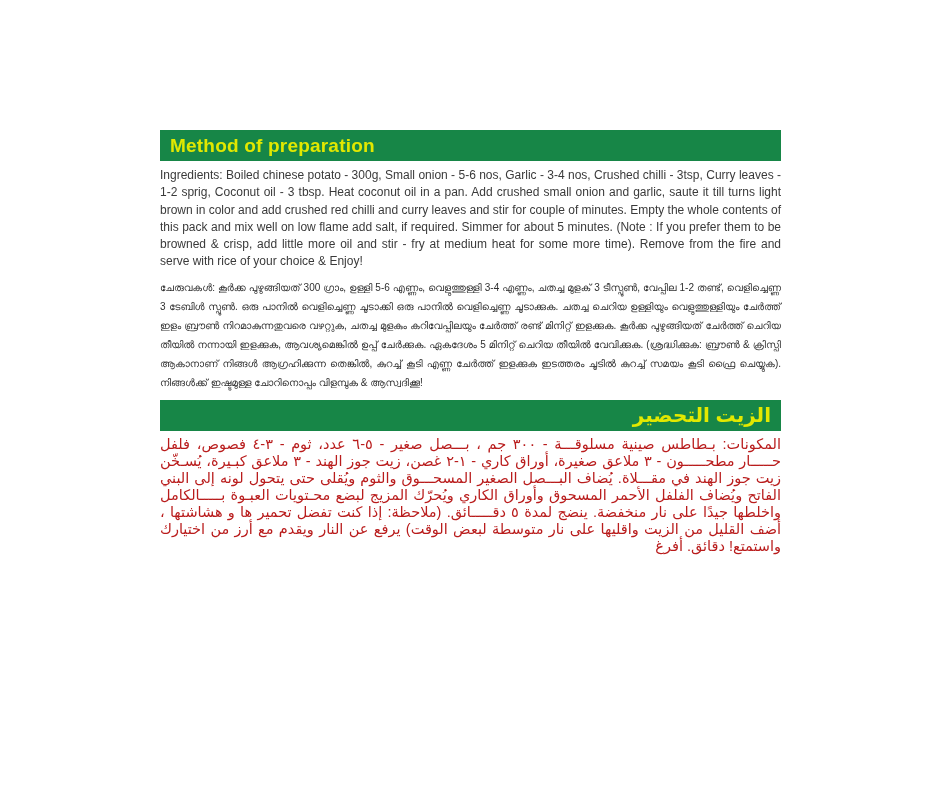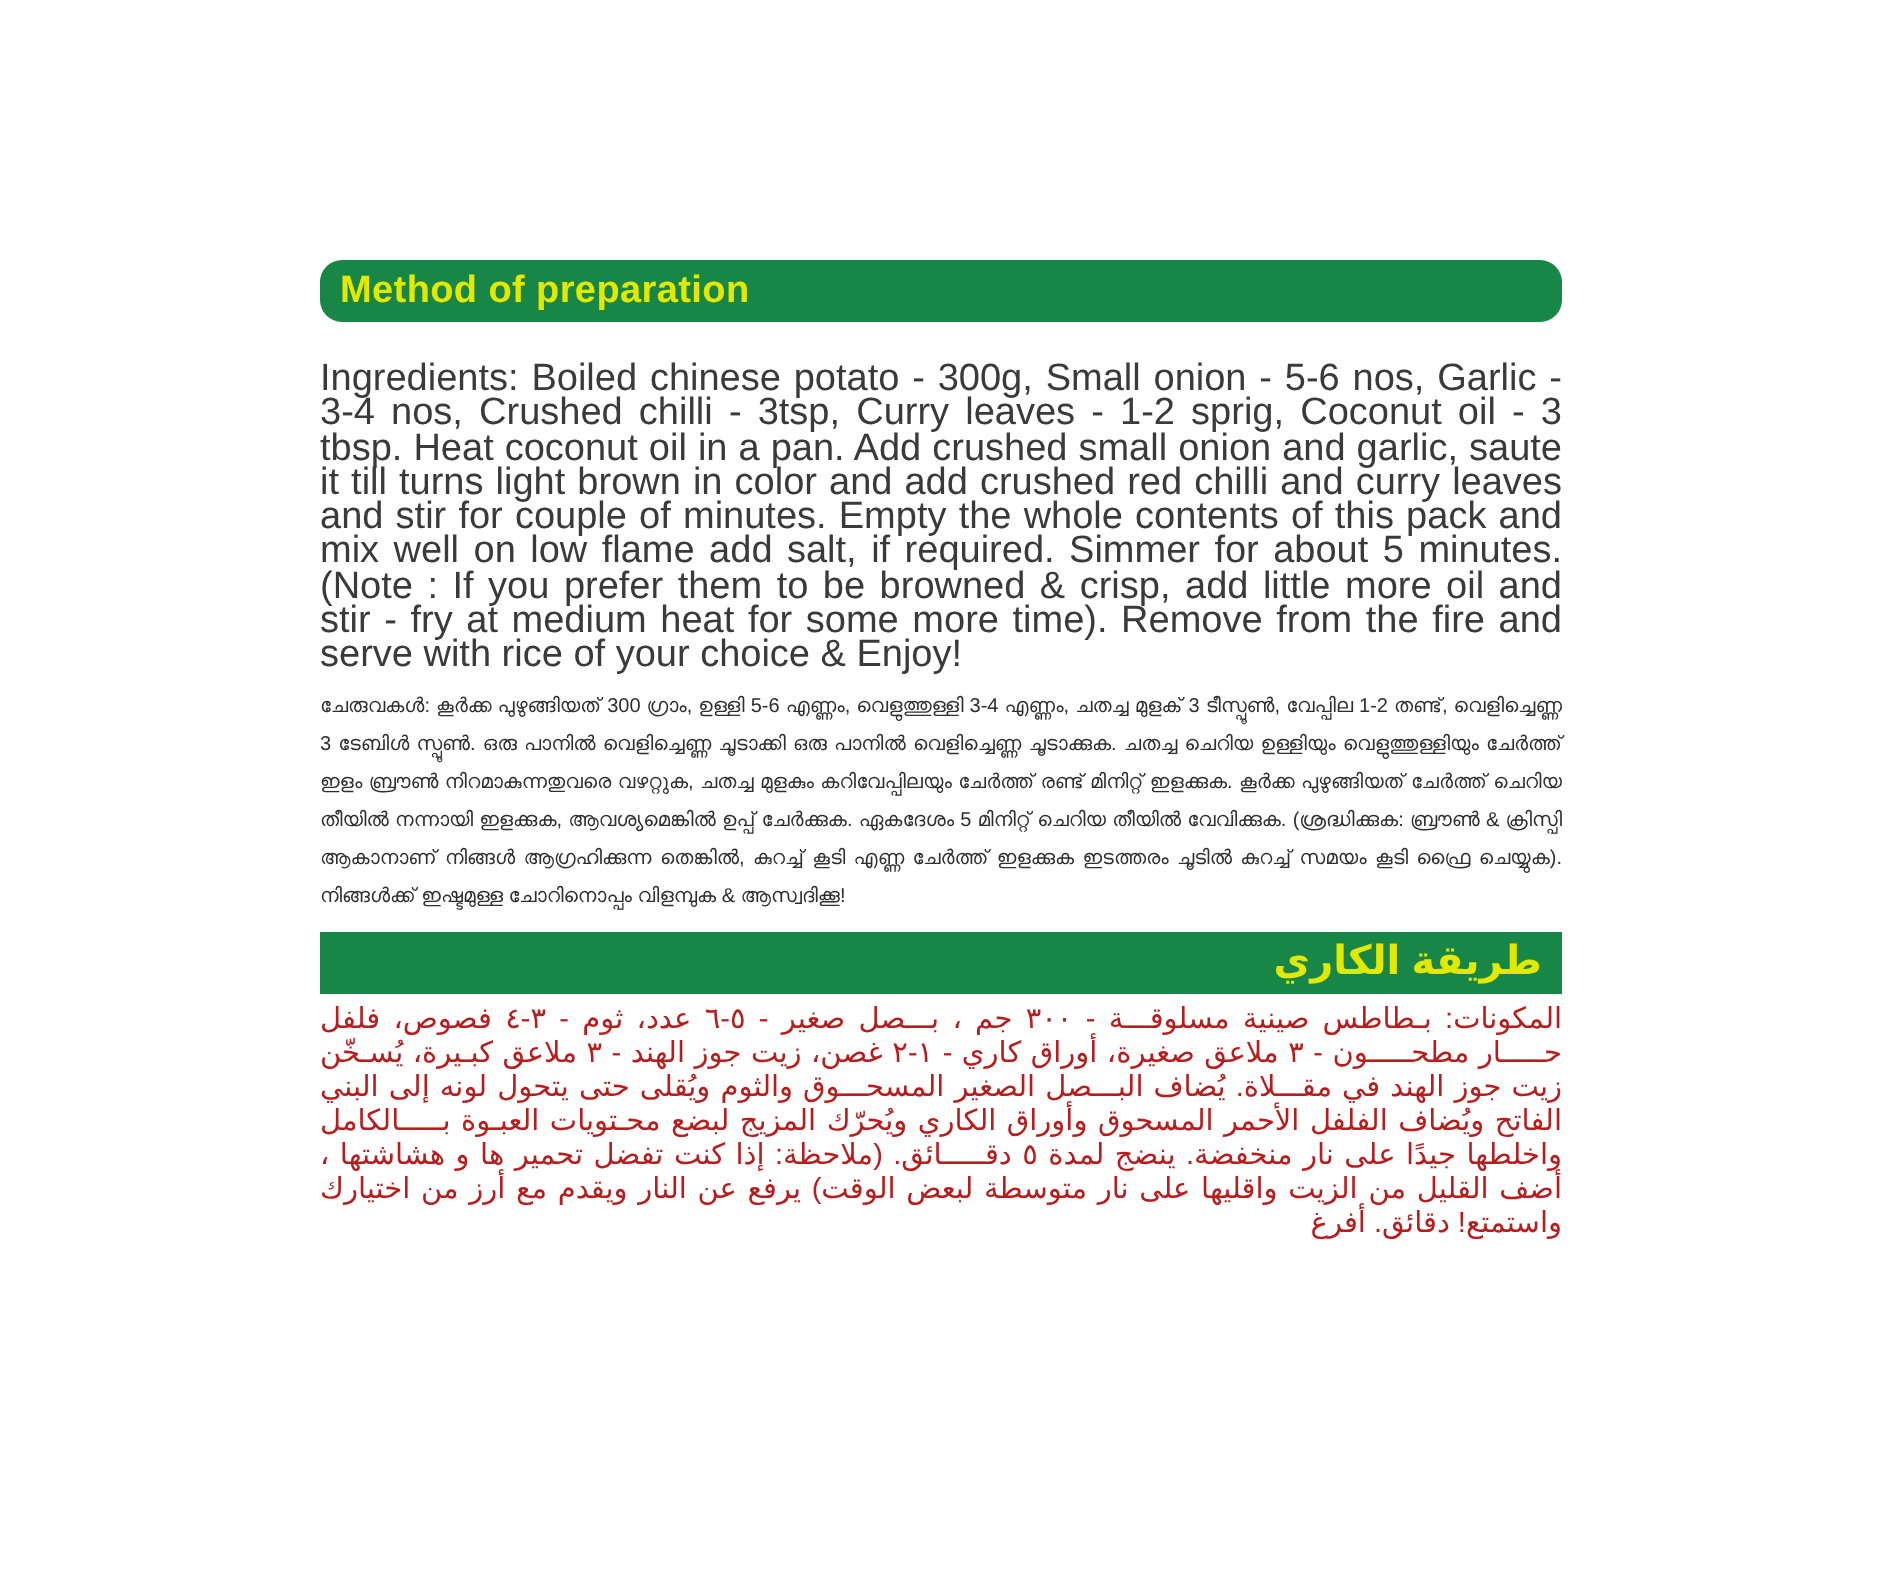--- a/index.html
+++ b/index.html
@@ -24,23 +24,23 @@
     line-height: 31px;
     padding: 0 10px;
     font-size: 19px;
     letter-spacing: 0.2px;
   }
   .section-body {
     color: #3a3a3a;
     text-align: justify;
   }
   
-  .header-en { margin-bottom: 20px; border-radius: 11px; }
+  .header-en { margin-bottom: 6px; }
   .body-en {
-    font-size: 19px;
+    font-size: 12px;
     line-height: 17.3px;
     margin-bottom: 7px;
   }
   
   .header-ml { margin-bottom: 7px; }
   .body-ml {
     font-size: 10px;
     line-height: 19px;
     margin-bottom: 8px;
     color: #2f2f2f;
@@ -70,18 +70,18 @@
     </div>
     <div class="section-body body-en">Ingredients: Boiled chinese potato - 300g, Small onion - 5-6 nos, Garlic - 3-4 nos, Crushed chilli - 3tsp, Curry leaves - 1-2 sprig, Coconut oil - 3 tbsp. Heat coconut oil  in a pan. Add crushed small onion and garlic, saute it till turns light brown in color and add  crushed red chilli and curry leaves and stir  for couple of minutes. Empty the whole contents of this pack  and mix well on low flame add salt, if required. Simmer for about 5 minutes. (Note : If you prefer them to be browned &amp; crisp, add little more oil and stir - fry at medium heat for some more time). Remove from the fire and serve with  rice of your choice &amp; Enjoy!</div>
   </div>
 
   <div class="section">
     <div class="section-body body-ml">ചേരുവകൾ: കൂർക്ക പുഴുങ്ങിയത്  300 ഗ്രാം, ഉള്ളി 5-6 എണ്ണം, വെളുത്തുള്ളി 3-4 എണ്ണം, ചതച്ച മുളക് 3 ടീസ്പൂൺ, വേപ്പില 1-2 തണ്ട്, വെളിച്ചെണ്ണ 3 ടേബിൾ സ്പൂൺ. ഒരു പാനിൽ വെളിച്ചെണ്ണ ചൂടാക്കി ഒരു പാനിൽ വെളിച്ചെണ്ണ ചൂടാക്കുക. ചതച്ച ചെറിയ ഉള്ളിയും വെളുത്തുള്ളിയും ചേർത്ത് ഇളം ബ്രൗൺ നിറമാകുന്നതുവരെ വഴറ്റുക, ചതച്ച മുളകും കറിവേപ്പിലയും ചേർത്ത് രണ്ട് മിനിറ്റ് ഇളക്കുക. കൂർക്ക പുഴുങ്ങിയത് ചേർത്ത്  ചെറിയ തീയിൽ നന്നായി ഇളക്കുക, ആവശ്യമെങ്കിൽ ഉപ്പ് ചേർക്കുക. ഏകദേശം 5 മിനിറ്റ് ചെറിയ തീയിൽ വേവിക്കുക. (ശ്രദ്ധിക്കുക: ബ്രൗൺ &amp; ക്രിസ്പി ആകാനാണ് നിങ്ങൾ ആഗ്രഹിക്കുന്ന തെങ്കിൽ, കുറച്ച് കൂടി എണ്ണ ചേർത്ത് ഇളക്കുക  ഇടത്തരം ചൂടിൽ കുറച്ച് സമയം കൂടി ഫ്രൈ ചെയ്യുക). നിങ്ങൾക്ക് ഇഷ്ടമുള്ള ചോറിനൊപ്പം വിളമ്പുക &amp; ആസ്വദിക്കൂ!</div>
   </div>
 
   <div class="section">
     <div class="section-header header-ar">
-      <span>طريقة الكاري</span>
+      <span>الزيت التحضير</span>
     </div>
     <div class="section-body body-ar">المكونات: بـطاطس صينية مسلوقـــة - ٣٠٠ جم ، بـــصل صغير - ٥-٦ عدد، ثوم - ٣-٤ فصوص، فلفل حـــــار مطحـــــون - ٣ ملاعق صغيرة، أوراق كاري - ١-٢ غصن، زيت جوز الهند - ٣ ملاعق كبـيرة، يُسـخّن زيت جوز الهند في مقـــلاة. يُضاف البـــصل الصغير المسحـــوق والثوم ويُقلى حتى يتحول لونه إلى البني الفاتح ويُضاف الفلفل الأحمر المسحوق وأوراق الكاري ويُحرّك المزيج لبضع محـتويات العبـوة بـــــالكامل واخلطها جيدًا على نار منخفضة. ينضج لمدة ٥ دقـــــائق. (ملاحظة: إذا كنت تفضل تحمير ها و هشاشتها ، أضف القليل من الزيت واقليها على نار متوسطة لبعض الوقت) يرفع عن النار ويقدم مع أرز من اختيارك واستمتع! دقائق. أفرغ</div>
   </div>
 
 </div>
 
 </body></html>

